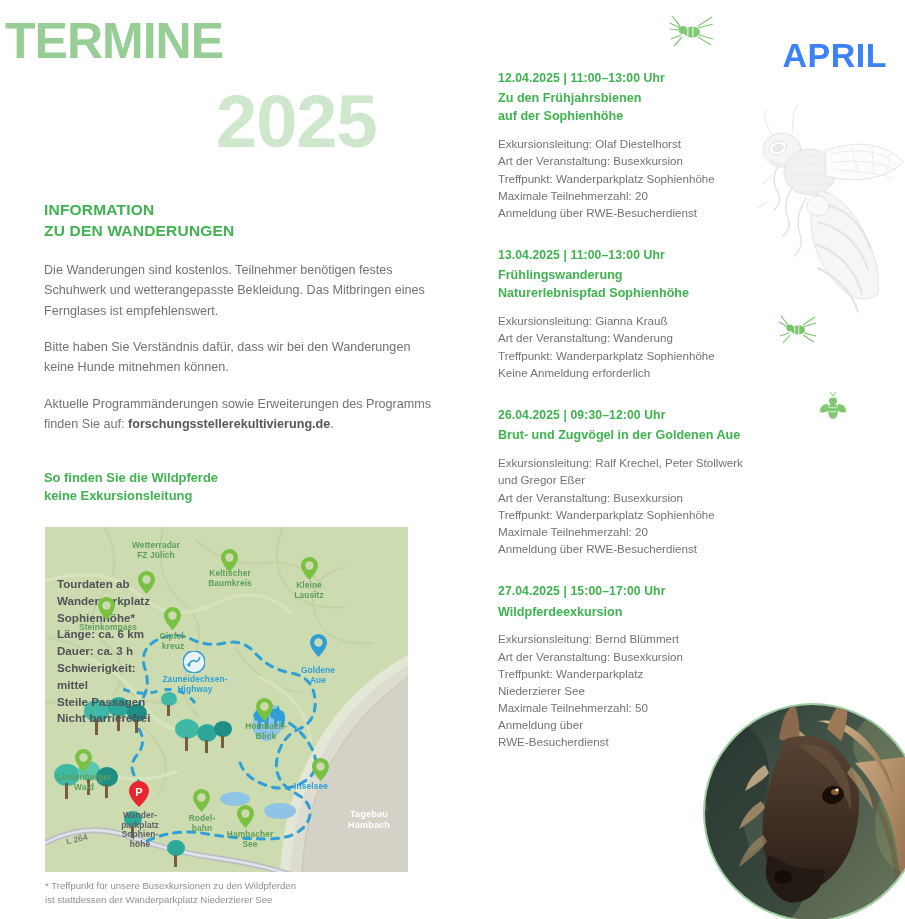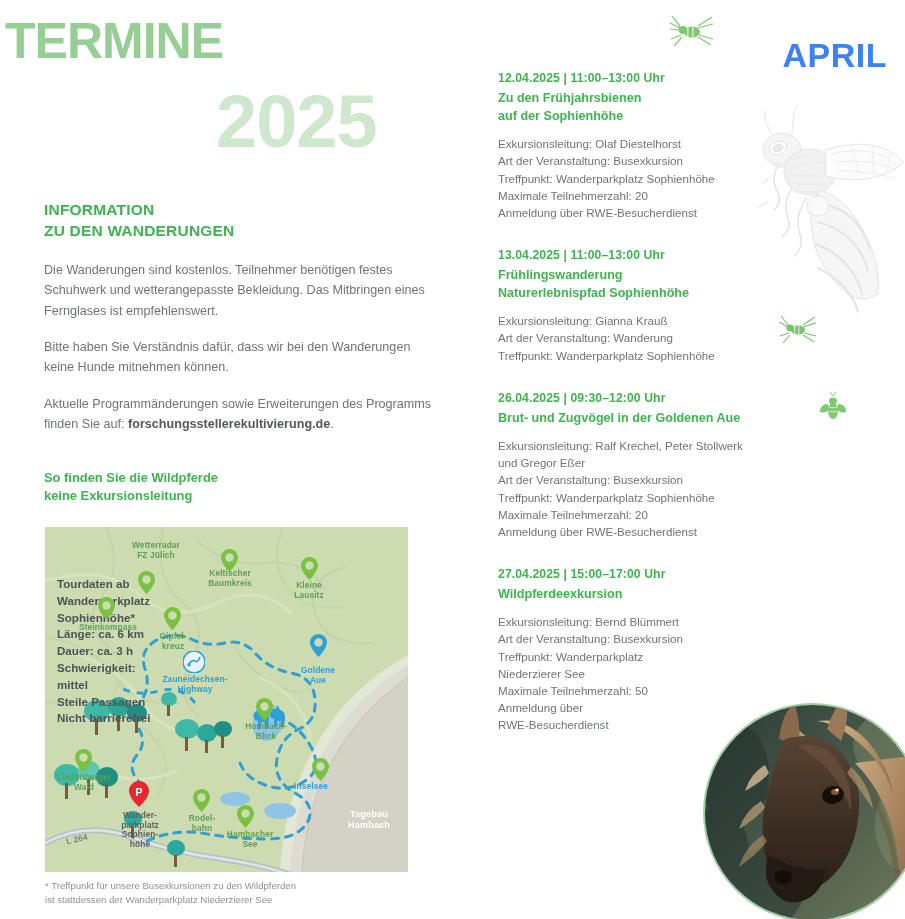--- a/index.html
+++ b/index.html
@@ -437,20 +437,21 @@
     <div class="event">
       <div class="ev-date">13.04.2025 | 11:00–13:00 Uhr</div>
       <div class="ev-title">
         <span>Frühlingswanderung</span>
         <span>Naturerlebnispfad Sophienhöhe</span>
       </div>
       <div class="ev-det">
         <span>Exkursionsleitung: Gianna Krauß</span>
         <span>Art der Veranstaltung: Wanderung</span>
         <span>Treffpunkt: Wanderparkplatz Sophienhöhe</span>
+        <span>Keine Anmeldung erforderlich</span>
       </div>
     </div>
 
     <div class="event">
       <div class="ev-date">26.04.2025 | 09:30–12:00 Uhr</div>
       <div class="ev-title">
         <span>Brut- und Zugvögel in der Goldenen Aue</span>
       </div>
       <div class="ev-det">
         <span>Exkursionsleitung: Ralf Krechel, Peter Stollwerk</span>

